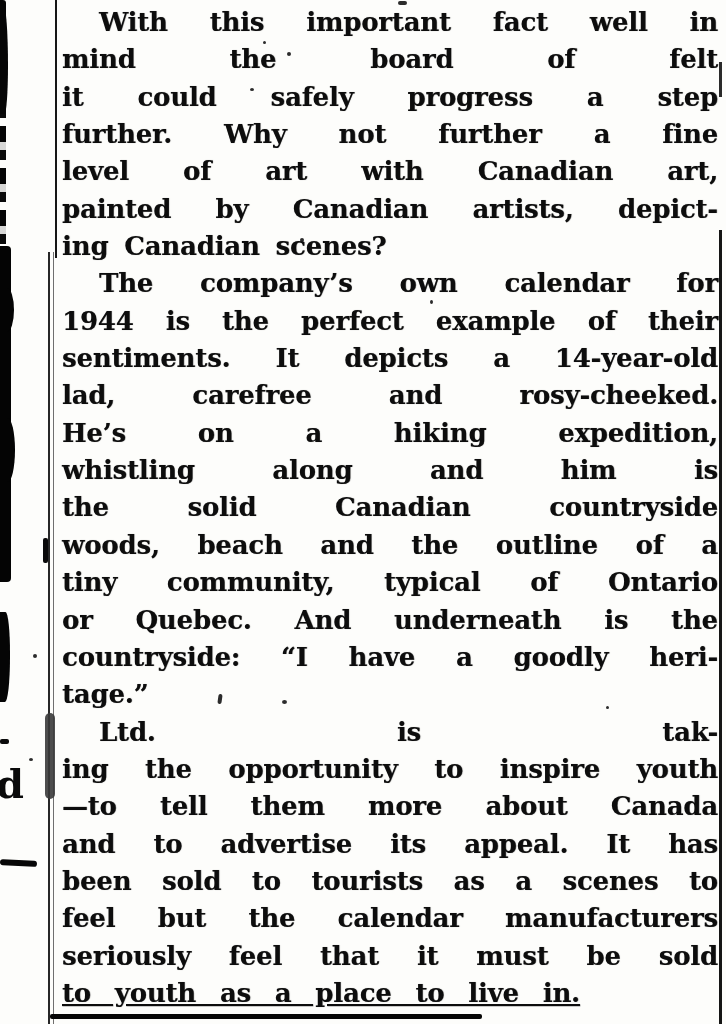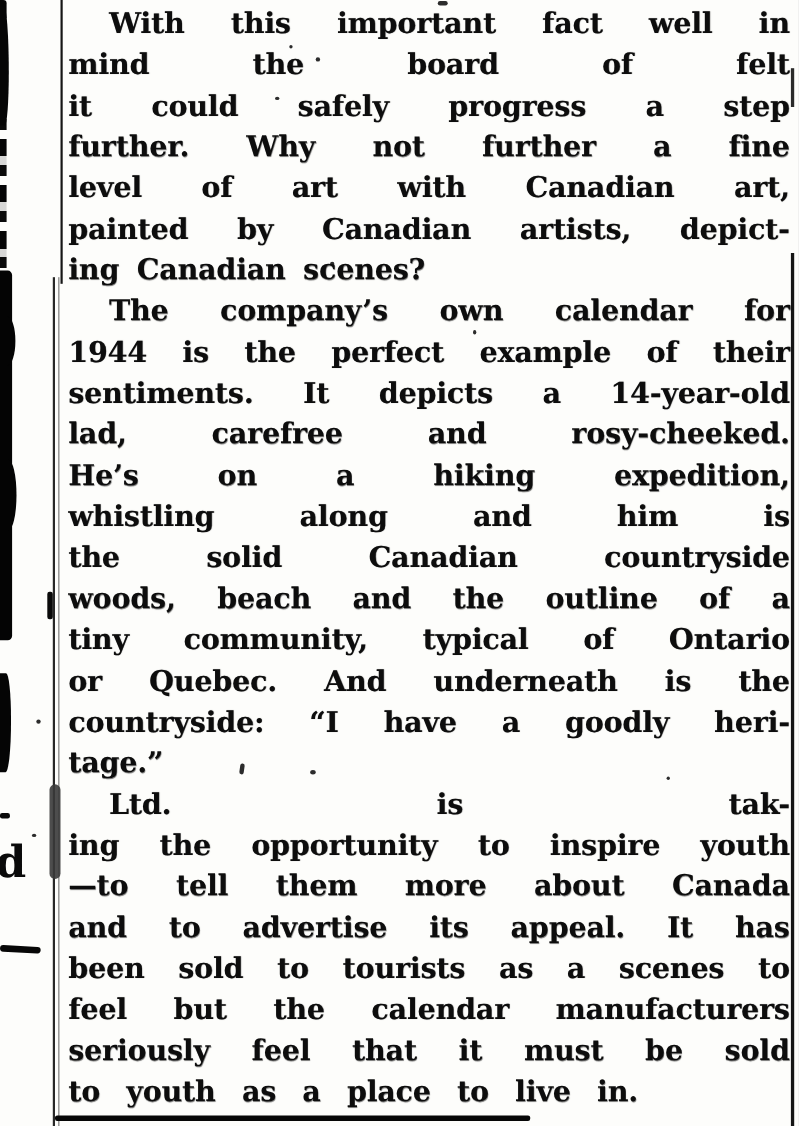--- a/index.html
+++ b/index.html
@@ -22,21 +22,21 @@
     font-size:26px;font-weight:700;
     letter-spacing:-0.2px;
     white-space:nowrap;
     text-shadow:0.4px 0.4px 0.7px rgba(15,15,15,0.55);
     align-items:center;
   }
   .line.first{padding-left:37px;}
   .line.last{display:block;justify-content:flex-start;}
   .para:nth-child(1) .line.last{word-spacing:7px;}
   .para:nth-child(2) .line.last{word-spacing:0;}
-  .para:nth-child(3) .line.last{word-spacing:15px;}
+  .para:nth-child(3) .line.last{word-spacing:15px;text-decoration:underline;}
 
   
   .rule{position:absolute;background:#161616;}
   .rule-left-top{left:55px;top:0;width:2px;height:258px;}
   .rule-left-a{left:48px;top:252px;width:2px;height:772px;background:#272727;}
   .rule-left-b{left:53px;top:252px;width:1px;height:772px;background:#6f6f6f;}
   .rule-right{
     left:719px;top:62px;width:3px;height:962px;
     background:linear-gradient(180deg,#2a2a2a 0 35px,transparent 35px 168px,#151515 168px);
   }

